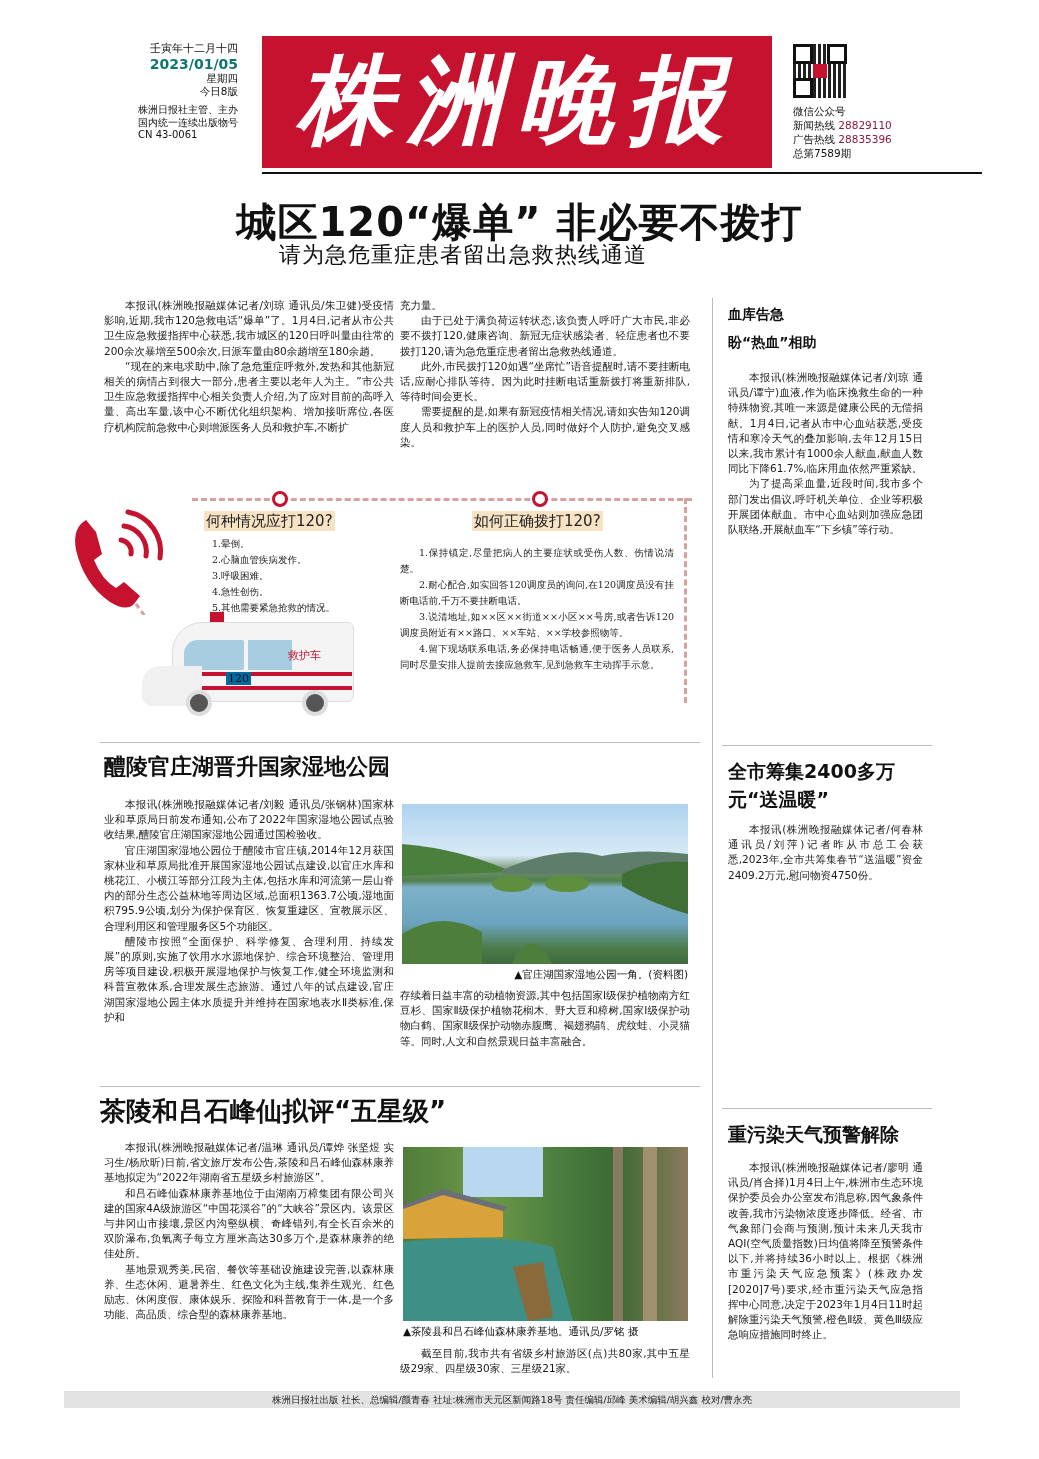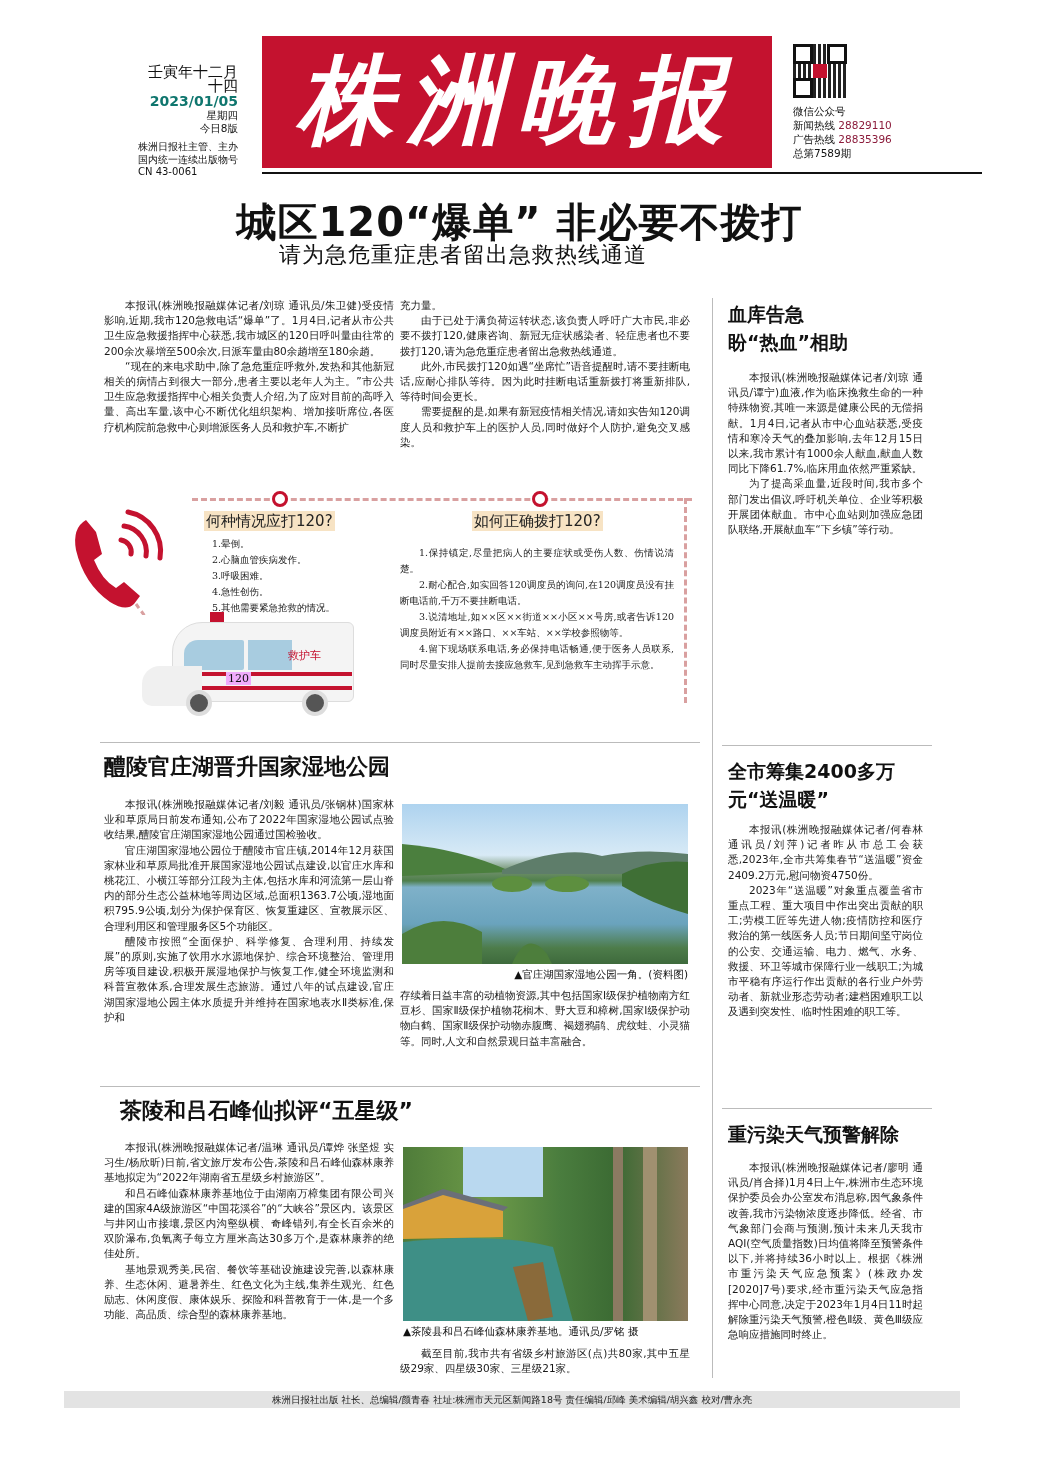--- a/index.html
+++ b/index.html
@@ -5,21 +5,21 @@
   html, body { margin: 0; padding: 0; background: #ffffff; }
   body { width: 1039px; height: 1459px; position: relative; overflow: hidden;
          font-family: "DejaVu Sans", sans-serif; color: #111; }
   .abs { position: absolute; }
   .body-text { font-size: 10.5px; line-height: 15.2px; text-align: justify; font-family: "DejaVu Sans", sans-serif; color: #1a1a1a; }
   .body-text p { margin: 0; text-indent: 2em; }
   .body-text p.cont { text-indent: 0; }
   .sec-title { font-family: "DejaVu Sans", sans-serif; font-weight: bold; color: #111; }
   
   #hdr-left { left: 138px; top: 42px; width: 100px; text-align: right; }
-  #hdr-left .lunar { font-size: 15px; line-height: 14px; margin-top: 23px; }
+  #hdr-left .lunar { font-size: 11px; line-height: 14px; }
   #hdr-left .date { font-size: 14px; font-weight: bold; color: #0f766e; line-height: 16px; }
   #hdr-left .wk, #hdr-left .pg { font-size: 10.5px; line-height: 13px; }
   #hdr-left .pub { font-size: 10px; line-height: 12.5px; margin-top: 6px; text-align: left; }
   
   #masthead { left: 262px; top: 36px; width: 510px; height: 132px; background: #c4122f; display:flex; align-items:center; justify-content:center; }
   #masthead span { color: #fff; font-family: "DejaVu Serif", serif; font-weight: bold; font-size: 96px; letter-spacing: 14px; font-style: italic; }
   #mast-rule { left: 262px; top: 172px; width: 720px; height: 2px; background: #111; }
   
   #qr { left: 793px; top: 44px; width: 54px; height: 54px; background:
         repeating-linear-gradient(90deg,#222 0 3px,#fff 3px 5px),
@@ -38,38 +38,38 @@
   #info { left: 62px; top: 490px; width: 640px; height: 232px; }
   #info .dash-top { position:absolute; left: 130px; top: 8px; width: 500px; border-top: 3px dashed #d9a0a0; }
   #info .dash-right { position:absolute; left: 622px; top: 8px; height: 205px; border-left: 3px dashed #d9a0a0; }
   #info .knot1, #info .knot2 { position:absolute; top: 1px; width: 10px; height: 10px; border-radius: 50%; border: 3px solid #c4122f; background:#fff; }
   #info .knot1 { left: 210px; } #info .knot2 { left: 470px; }
   .info-title { position:absolute; background: #f7e3c4; font-size: 15px; line-height: 20px; padding: 0 2px; color:#222; }
   .info-list { position:absolute; font-size: 9.5px; line-height: 16px; color: #222; font-family: "DejaVu Serif", serif; }
   .info-list p { margin: 0; }
   #info-right-list p { text-indent: 2em; text-align: justify; }
   
-  #side1-title { left: 728px; top: 300px; width: 200px; font-size: 19px; line-height: 28px; }
+  #side1-title { left: 728px; top: 300px; width: 200px; font-size: 14px; line-height: 28px; }
   #side1-body { left: 728px; top: 370px; width: 195px; }
   #side2-title { left: 728px; top: 757px; width: 200px; font-size: 19px; line-height: 28px; }
   #side2-body { left: 728px; top: 822px; width: 195px; }
   #side3-title { left: 728px; top: 1120px; width: 200px; font-size: 19px; line-height: 28px; }
   #side3-body { left: 728px; top: 1160px; width: 195px; }
   
   .vrule { position:absolute; width: 1px; background: #bbb; }
   .hrule { position:absolute; height: 1px; background: #bbb; }
   
   #a2-title { left: 104px; top: 752px; font-size: 22px; line-height: 30px; }
   #a2-col1 { left: 104px; top: 797px; width: 290px; }
   #a2-photo { left: 402px; top: 804px; width: 286px; height: 160px; overflow:hidden;
               background: linear-gradient(180deg, #aed3ef 0%, #d8eaf6 32%, #6f8f6a 42%, #4f7f4b 48%, #7fb1c9 52%, #6aa3bd 75%, #4d7c4a 90%, #3e6a3c 100%); }
   #a2-caption { left: 402px; top: 967px; width: 286px; text-align: right; font-size: 10.5px; line-height: 14px; }
   #a2-col2 { left: 400px; top: 988px; width: 290px; }
   
-  #a3-title { left: 120px; top: 1096px; font-size: 22px; line-height: 30px; }
+  #a3-title { left: 100px; top: 1096px; font-size: 26px; line-height: 30px; }
   #a3-col1 { left: 104px; top: 1140px; width: 290px; }
   #a3-photo { left: 403px; top: 1147px; width: 285px; height: 174px; overflow:hidden;
               background: linear-gradient(90deg, #4f7c3a 0%, #6d9a48 30%, #4a7d3e 55%, #3b6a33 75%, #8b7a5c 100%); }
   #a3-caption { left: 403px; top: 1324px; width: 290px; font-size: 10.5px; line-height: 14px; }
   #a3-col2 { left: 400px; top: 1346px; width: 290px; }
   
   #footer { left: 64px; top: 1391px; width: 896px; height: 17px; background: #e3e3e3; font-size: 9.5px; line-height: 17px; text-align: center; color: #222; }
 </style>
 </head>
 <body>
@@ -151,21 +151,21 @@
 
   <div style="position:absolute;left:50px;top:118px;width:240px;height:112px;">
     <div style="position:absolute;left:98px;top:4px;width:14px;height:10px;background:#c4122f;"></div>
     <div style="position:absolute;left:60px;top:14px;width:180px;height:78px;background:#f4f4f4;border-radius:30px 6px 6px 10px;border:1px solid #ddd;"></div>
     <div style="position:absolute;left:72px;top:32px;width:60px;height:30px;background:#a8cce0;border-radius:14px 2px 2px 2px;"></div>
     <div style="position:absolute;left:136px;top:32px;width:44px;height:30px;background:#a8cce0;"></div>
     <div style="position:absolute;left:40px;top:64px;width:200px;height:4px;background:#c4122f;"></div>
     <div style="position:absolute;left:40px;top:78px;width:200px;height:4px;background:#c4122f;"></div>
     <div style="position:absolute;left:30px;top:58px;width:60px;height:40px;background:#f0f0f0;border-radius:18px 0 0 10px;"></div>
     <div style="position:absolute;left:176px;top:40px;font-size:11px;color:#c4122f;font-family:'DejaVu Serif',serif;">救护车</div>
-    <div style="position:absolute;left:114px;top:64px;font-size:11px;background:#f0abfc;padding:0 2px;font-family:'DejaVu Serif',serif;">120</div>
+    <div style="position:absolute;left:114px;top:64px;font-size:11px;background:#0369a1;padding:0 2px;font-family:'DejaVu Serif',serif;">120</div>
     <div style="position:absolute;left:74px;top:82px;width:26px;height:26px;border-radius:50%;background:#555;border:4px solid #ddd;box-sizing:border-box;"></div>
     <div style="position:absolute;left:190px;top:82px;width:26px;height:26px;border-radius:50%;background:#555;border:4px solid #ddd;box-sizing:border-box;"></div>
   </div>
 </div>
 
 <div class="vrule" style="left:712px;top:298px;height:1080px;"></div>
 <div class="hrule" style="left:100px;top:742px;width:600px;"></div>
 <div class="hrule" style="left:100px;top:1086px;width:600px;"></div>
 <div class="hrule" style="left:722px;top:745px;width:210px;"></div>
 <div class="hrule" style="left:722px;top:1108px;width:210px;"></div>
@@ -178,21 +178,20 @@
   <p>本报讯(株洲晚报融媒体记者/刘琼 通讯员/谭宁)血液,作为临床挽救生命的一种特殊物资,其唯一来源是健康公民的无偿捐献。1月4日,记者从市中心血站获悉,受疫情和寒冷天气的叠加影响,去年12月15日以来,我市累计有1000余人献血,献血人数同比下降61.7%,临床用血依然严重紧缺。</p>
   <p>为了提高采血量,近段时间,我市多个部门发出倡议,呼吁机关单位、企业等积极开展团体献血。市中心血站则加强应急团队联络,开展献血车“下乡镇”等行动。</p>
 </div>
 
 <div id="side2-title" class="abs sec-title">
   <div>全市筹集2400多万</div>
   <div>元“送温暖”</div>
 </div>
 <div id="side2-body" class="abs body-text">
   <p>本报讯(株洲晚报融媒体记者/何春林 通讯员/刘萍)记者昨从市总工会获悉,2023年,全市共筹集春节“送温暖”资金2409.2万元,慰问物资4750份。</p>
-  <p>2023年“送温暖”对象重点覆盖省市重点工程、重大项目中作出突出贡献的职工;劳模工匠等先进人物;疫情防控和医疗救治的第一线医务人员;节日期间坚守岗位的公安、交通运输、电力、燃气、水务、救援、环卫等城市保障行业一线职工;为城市平稳有序运行作出贡献的各行业户外劳动者、新就业形态劳动者;建档困难职工以及遇到突发性、临时性困难的职工等。</p>
 </div>
 
 <div id="side3-title" class="abs sec-title">重污染天气预警解除</div>
 <div id="side3-body" class="abs body-text">
   <p>本报讯(株洲晚报融媒体记者/廖明 通讯员/肖合择)1月4日上午,株洲市生态环境保护委员会办公室发布消息称,因气象条件改善,我市污染物浓度逐步降低。经省、市气象部门会商与预测,预计未来几天我市AQI(空气质量指数)日均值将降至预警条件以下,并将持续36小时以上。根据《株洲市重污染天气应急预案》(株政办发[2020]7号)要求,经市重污染天气应急指挥中心同意,决定于2023年1月4日11时起解除重污染天气预警,橙色Ⅱ级、黄色Ⅲ级应急响应措施同时终止。</p>
 </div>
 
 <div id="a2-title" class="abs sec-title">醴陵官庄湖晋升国家湿地公园</div>
 <div id="a2-col1" class="abs body-text">
   <p>本报讯(株洲晚报融媒体记者/刘毅 通讯员/张钢林)国家林业和草原局日前发布通知,公布了2022年国家湿地公园试点验收结果,醴陵官庄湖国家湿地公园通过国检验收。</p>

